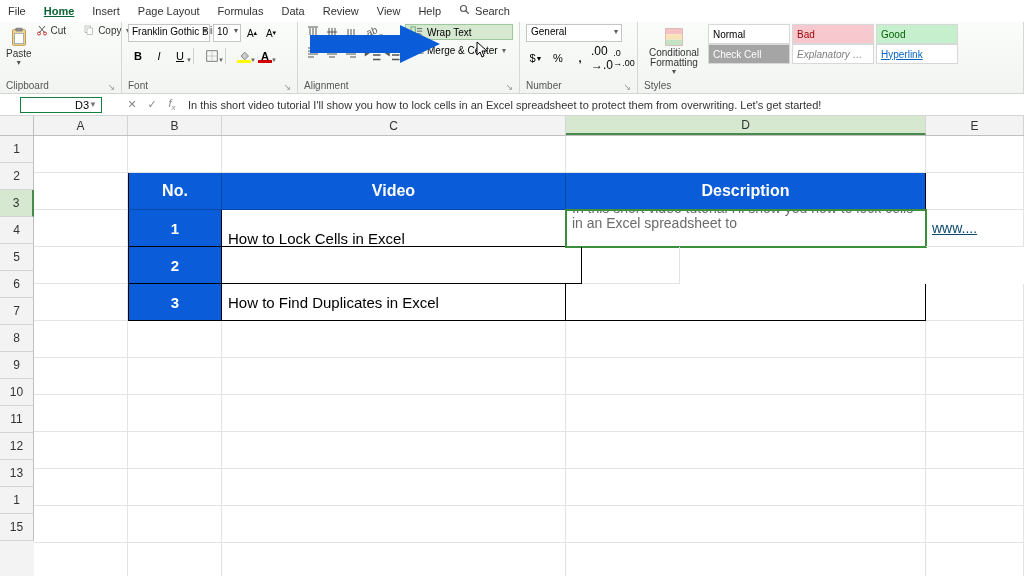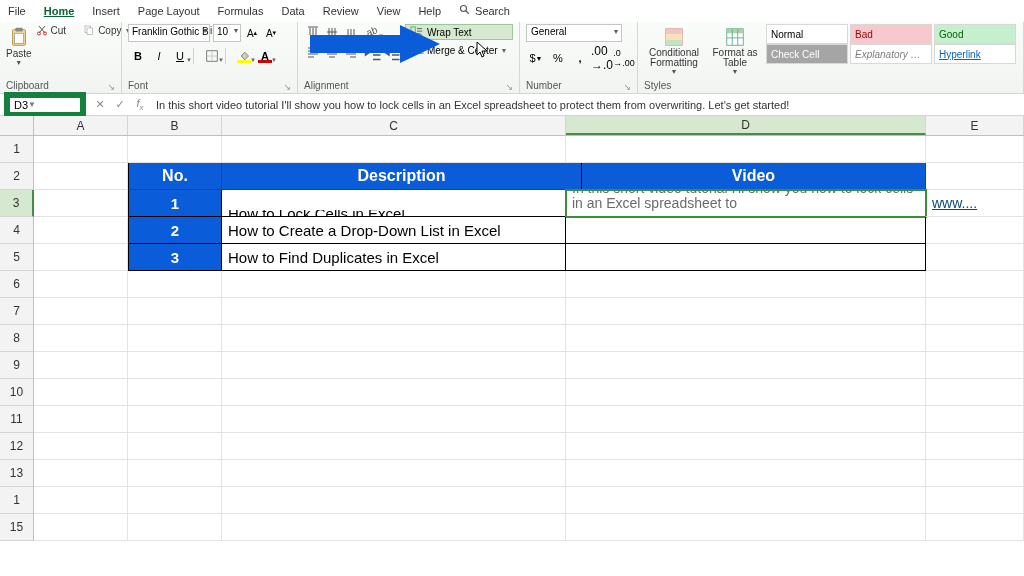--- a/index.html
+++ b/index.html
@@ -56,39 +56,39 @@
 
 .style-cells { display: grid; grid-template-columns: 82px 82px 82px; grid-auto-rows: 18px; gap: 2px; font-size: 10px; }
 .style-cell { padding: 9px 4px; border: 1px solid #d8d8d8; display: flex; align-items: center; }
 
 
 .big-arrow { position: absolute; top: 25px; left: 310px; z-index: 20; }
 .big-arrow svg { width: 130px; height: 38px; }
 
 
 .formula-row { display: flex; align-items: center; height: 22px; border-bottom: 1px solid #d4d4d4; background: #fff; }
-.name-box { width: 82px; border: 6px solid #15803d; margin: 0 4px; font-size: 11px; padding: 1px 4px; display: flex; justify-content: flex-start; align-items: center; }
+.name-box { width: 82px; border: 1px solid #15803d; margin: 0 20px; font-size: 11px; padding: 1px 4px; display: flex; justify-content: flex-end; align-items: center; }
 .name-box .caret { font-size: 8px; color: #777; }
 .fb-btn { width: 20px; height: 18px; display: flex; align-items: center; justify-content: center; color: #888; font-size: 11px; }
 .formula-input { flex: 1; font-size: 11px; padding: 0 6px; color: #333; white-space: nowrap; overflow: hidden; }
 
 
 .sheet { position: relative; }
 .col-headers { display: flex; height: 20px; background: #f3f3f3; border-bottom: 1px solid #bfbfbf; }
 .corner { width: 34px; border-right: 1px solid #bfbfbf; background: #f3f3f3; }
 .col-h { border-right: 1px solid #d4d4d4; display: flex; align-items: center; justify-content: center; font-size: 12px; color: #333; }
 .col-h.sel { background: #d6e8d0; border-bottom: 2px solid #4a8a4a; }
 
 .grid-body { display: flex; }
 .row-headers { width: 34px; background: #f3f3f3; }
 .row-h { height: 27px; border-bottom: 1px solid #d4d4d4; border-right: 1px solid #bfbfbf; display: flex; align-items: center; justify-content: center; font-size: 12px; color: #333; }
 .row-h.sel { background: #d6e8d0; border-right: 2px solid #4a8a4a; }
 
 .cells { position: relative; flex: 1; }
-.row { display: flex; height: 27px; }
+.row { display: flex; height: 37px; }
 .cell { border-right: 1px solid #e3e3e3; border-bottom: 1px solid #e3e3e3; font-size: 14px; padding: 2px 6px; display: flex; align-items: center; overflow: hidden; white-space: nowrap; }
 
 .hdr-cell { background: #0b5cd8; color: #fff; font-weight: 700; justify-content: center; font-size: 16px; border-right: 1px solid #0948a8; border-bottom: 1px solid #0948a8; }
 .no-cell { background: #0b5cd8; color: #fff; justify-content: center; font-weight: 600; font-size: 15px; }
 .link { color: #0c4a6e; text-decoration: underline; }
 
 .cell.sel { outline: 2px solid #3a8f3a; outline-offset: -1px; }
 
 
 .wA { width: 94px; } .wB { width: 94px; } .wC { width: 344px; } .wD { width: 360px; } .wE { width: 98px; }
@@ -305,29 +305,20 @@
       <div class="big-btn" style="width:60px">
         <svg viewBox="0 0 24 24">
             <rect x="3" y="3" width="18" height="18" fill="#fff" stroke="#c99"></rect>
             <rect x="3" y="3" width="18" height="6" fill="#f4c2c2"></rect>
             <rect x="3" y="9" width="18" height="6" fill="#f9e2b8"></rect>
             <rect x="3" y="15" width="18" height="6" fill="#c4e3c4"></rect>
           </svg>
         <span style="line-height:10px;text-align:center">Conditional Formatting</span>
           <span class="caret">▼</span>
       </div>
-      <div class="big-btn" style="width:54px">
-        <svg viewBox="0 0 24 24">
-            <rect x="3" y="3" width="18" height="18" fill="#fff" stroke="#6a9"></rect>
-            <rect x="3" y="3" width="18" height="5" fill="#a7d4a7"></rect>
-            <path d="M3 13h18M9 3v18M15 3v18" stroke="#6a9"></path>
-          </svg>
-        <span style="line-height:10px;text-align:center">Format as Table</span>
-          <span class="caret">▼</span>
-      </div>
       <div class="style-cells" id="style-cells">
           <div class="style-cell" style="background: rgb(255, 255, 255); color: rgb(0, 0, 0);">Normal</div>
           <div class="style-cell" style="background: rgb(247, 201, 206); color: rgb(156, 0, 6);">Bad</div>
           <div class="style-cell" style="background: rgb(198, 239, 206); color: rgb(0, 97, 0);">Good</div>
           <div class="style-cell" style="background: rgb(165, 165, 165); color: rgb(255, 255, 255);">Check Cell</div>
           <div class="style-cell" style="background: rgb(255, 255, 255); color: rgb(127, 127, 127); font-style: italic;">Explanatory …</div>
           <div class="style-cell" style="background: rgb(255, 255, 255); color: rgb(5, 99, 193); text-decoration: underline;">Hyperlink</div>
         </div>
     </div>
     <div class="ribbon-group-label"><span>Styles</span></div>
@@ -390,39 +381,38 @@
         <div class="row">
           <div class="cell wA"></div>
           <div class="cell wB"></div>
           <div class="cell wC"></div>
           <div class="cell wD"></div>
           <div class="cell wE"></div>
         </div>
         <div class="row">
           <div class="cell wA"></div>
           <div class="cell wB hdr-cell" style="border-left: 1px solid rgb(0, 0, 0);">No.</div>
+          <div class="cell wC hdr-cell">Video</div>
           <div class="cell wD hdr-cell" style="border-right: 1px solid rgb(0, 0, 0);">Description</div>
-          <div class="cell wC hdr-cell">Video</div>
           <div class="cell wE"></div>
         </div>
         <div class="row">
           <div class="cell wA"></div>
           <div class="cell wB no-cell" style="border-right: 1px solid rgb(0, 0, 0); border-bottom: 1px solid rgb(0, 0, 0); border-left: 1px solid rgb(0, 0, 0);">1</div>
           <div class="cell wC" style="border-right: 1px solid rgb(0, 0, 0); border-bottom: 1px solid rgb(0, 0, 0); font-size: 15px; margin-top: 20px;">How to Lock Cells in Excel</div>
           <div class="cell wD sel" style="border-right: 1px solid rgb(0, 0, 0); border-bottom: 1px solid rgb(0, 0, 0); align-items: flex-start; white-space: normal;">
             <div class="wrap-peek" style="margin-top: -11px;">In this short video tutorial I'll show you how to lock cells in an Excel spreadsheet to</div>
           </div>
           <div class="cell wE">
             <span class="link">www....</span>
           </div>
         </div>
         <div class="row">
           <div class="cell wA"></div>
           <div class="cell wB no-cell" style="border-right: 1px solid rgb(0, 0, 0); border-bottom: 1px solid rgb(0, 0, 0); border-left: 1px solid rgb(0, 0, 0);">2</div>
-          <div class="cell wC" style="border-right: 1px solid rgb(0, 0, 0); border-bottom: 1px solid rgb(0, 0, 0); font-size: 15px;">How to Create a Drop-Down List in Excel</div>
           <div class="cell wD" style="border-right: 1px solid rgb(0, 0, 0); border-bottom: 1px solid rgb(0, 0, 0);"></div>
           <div class="cell wE"></div>
         </div>
         <div class="row">
           <div class="cell wA"></div>
           <div class="cell wB no-cell" style="border-right: 1px solid rgb(0, 0, 0); border-bottom: 1px solid rgb(0, 0, 0); border-left: 1px solid rgb(0, 0, 0);">3</div>
           <div class="cell wC" style="border-right: 1px solid rgb(0, 0, 0); border-bottom: 1px solid rgb(0, 0, 0); font-size: 15px;">How to Find Duplicates in Excel</div>
           <div class="cell wD" style="border-right: 1px solid rgb(0, 0, 0); border-bottom: 1px solid rgb(0, 0, 0);"></div>
           <div class="cell wE"></div>
         </div>

